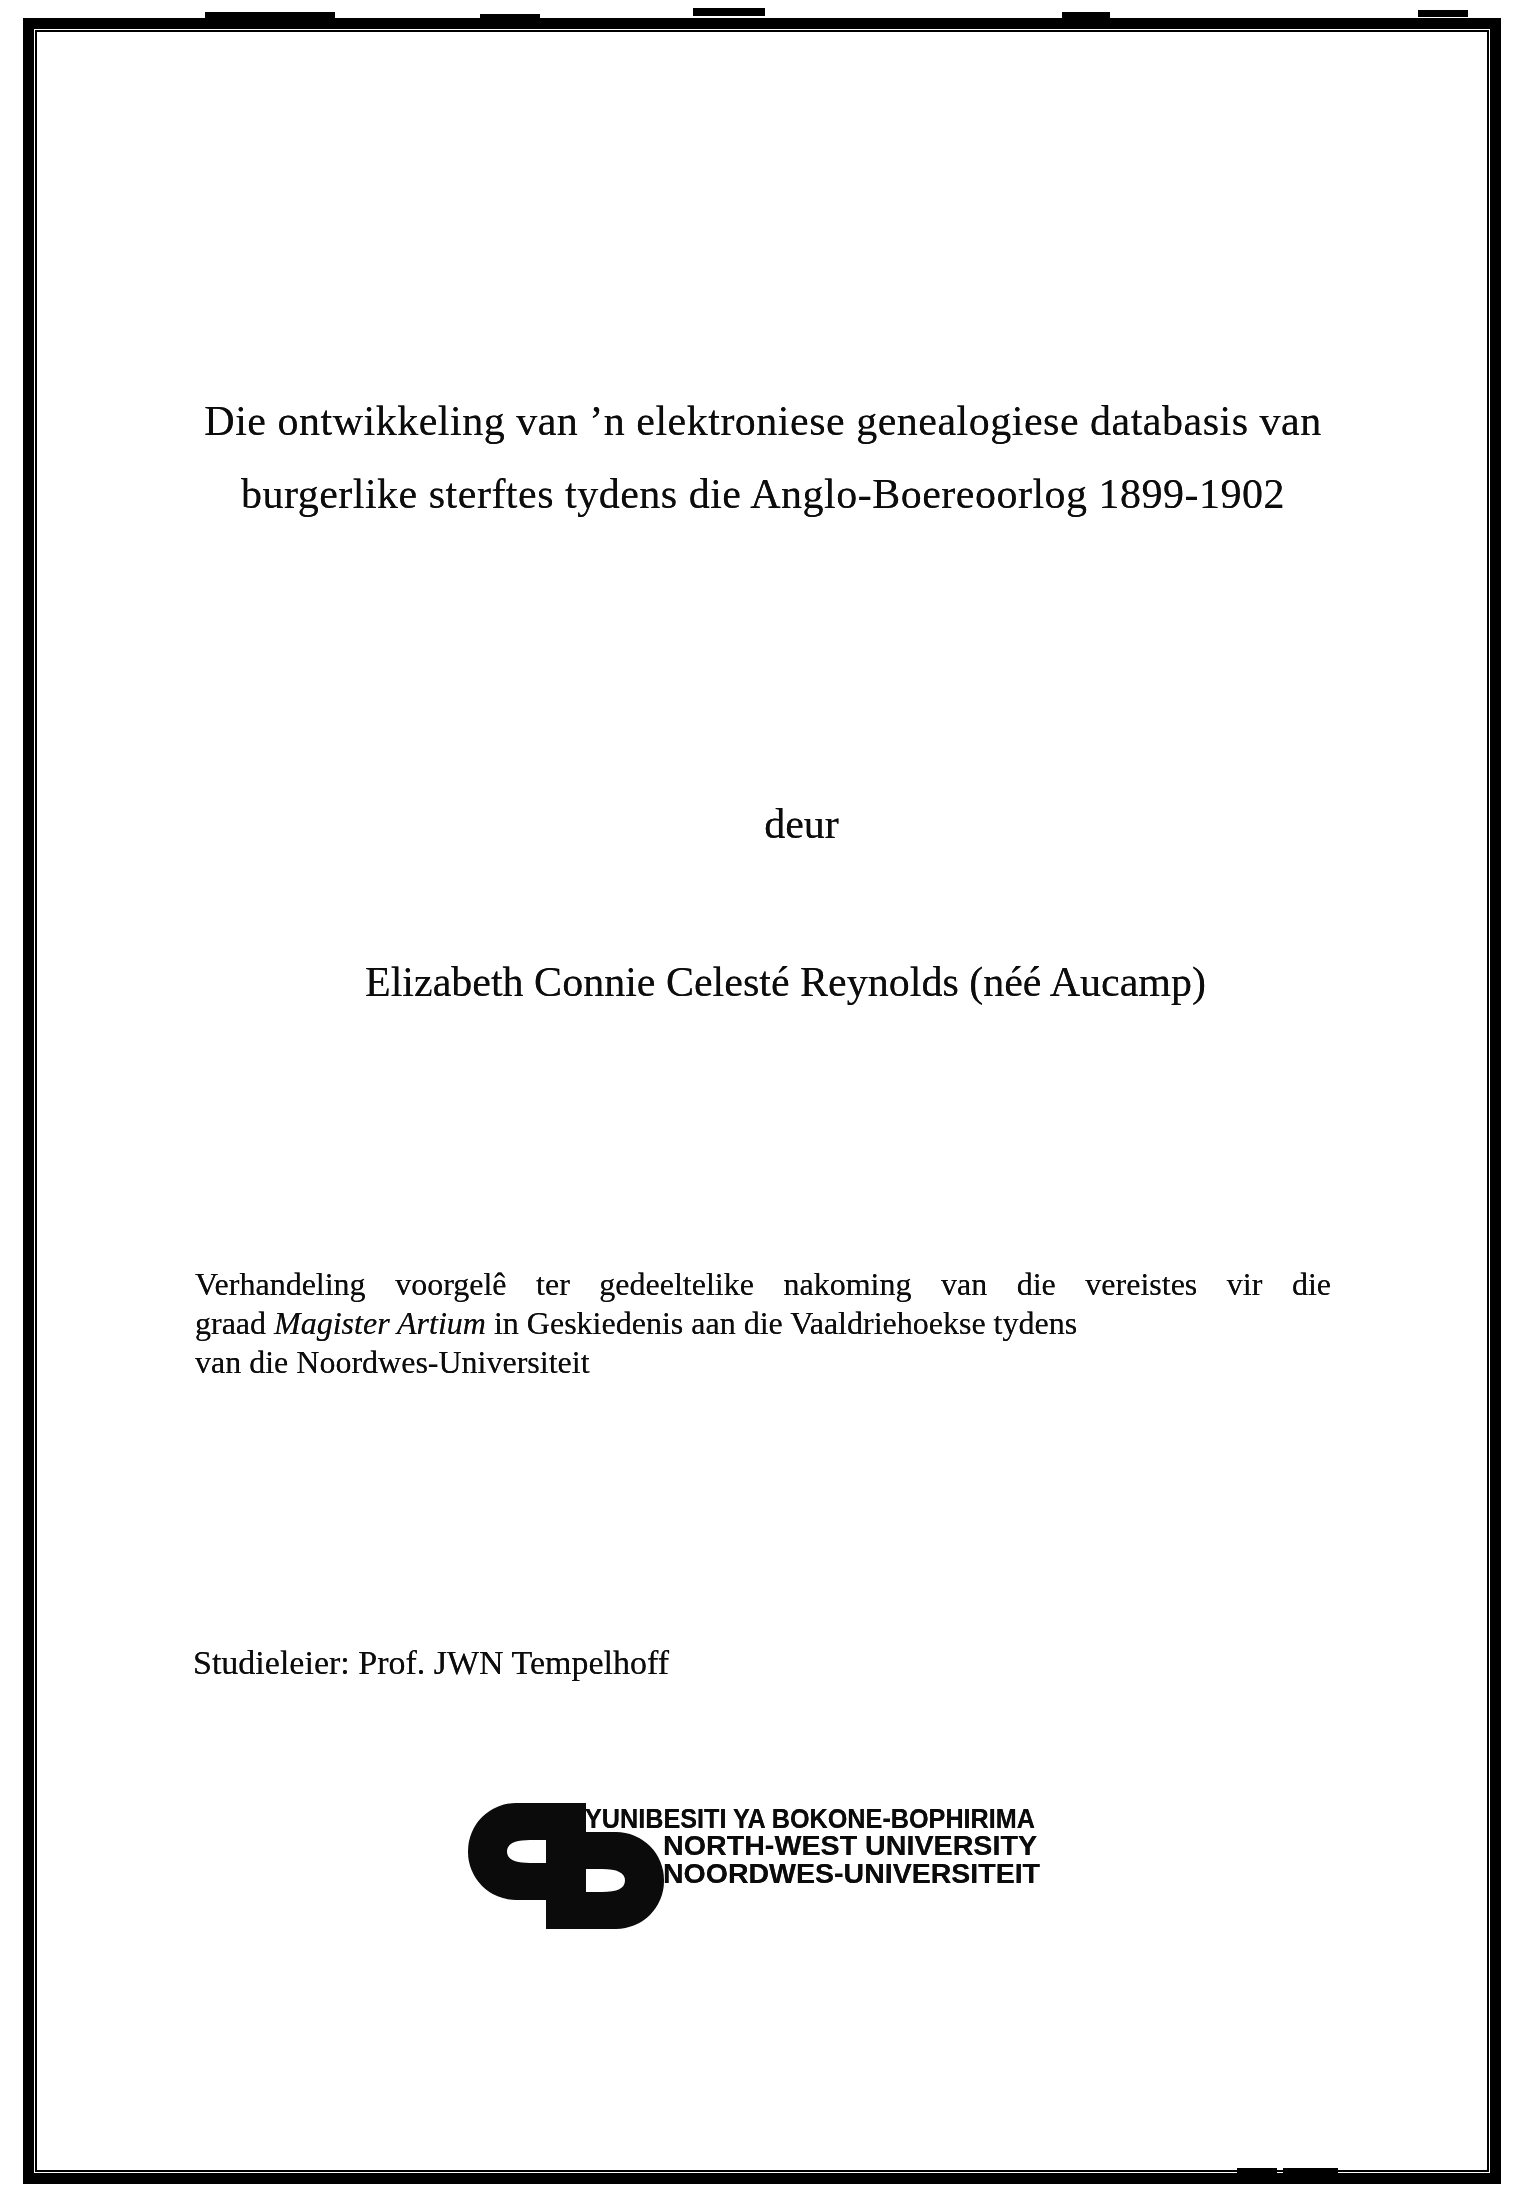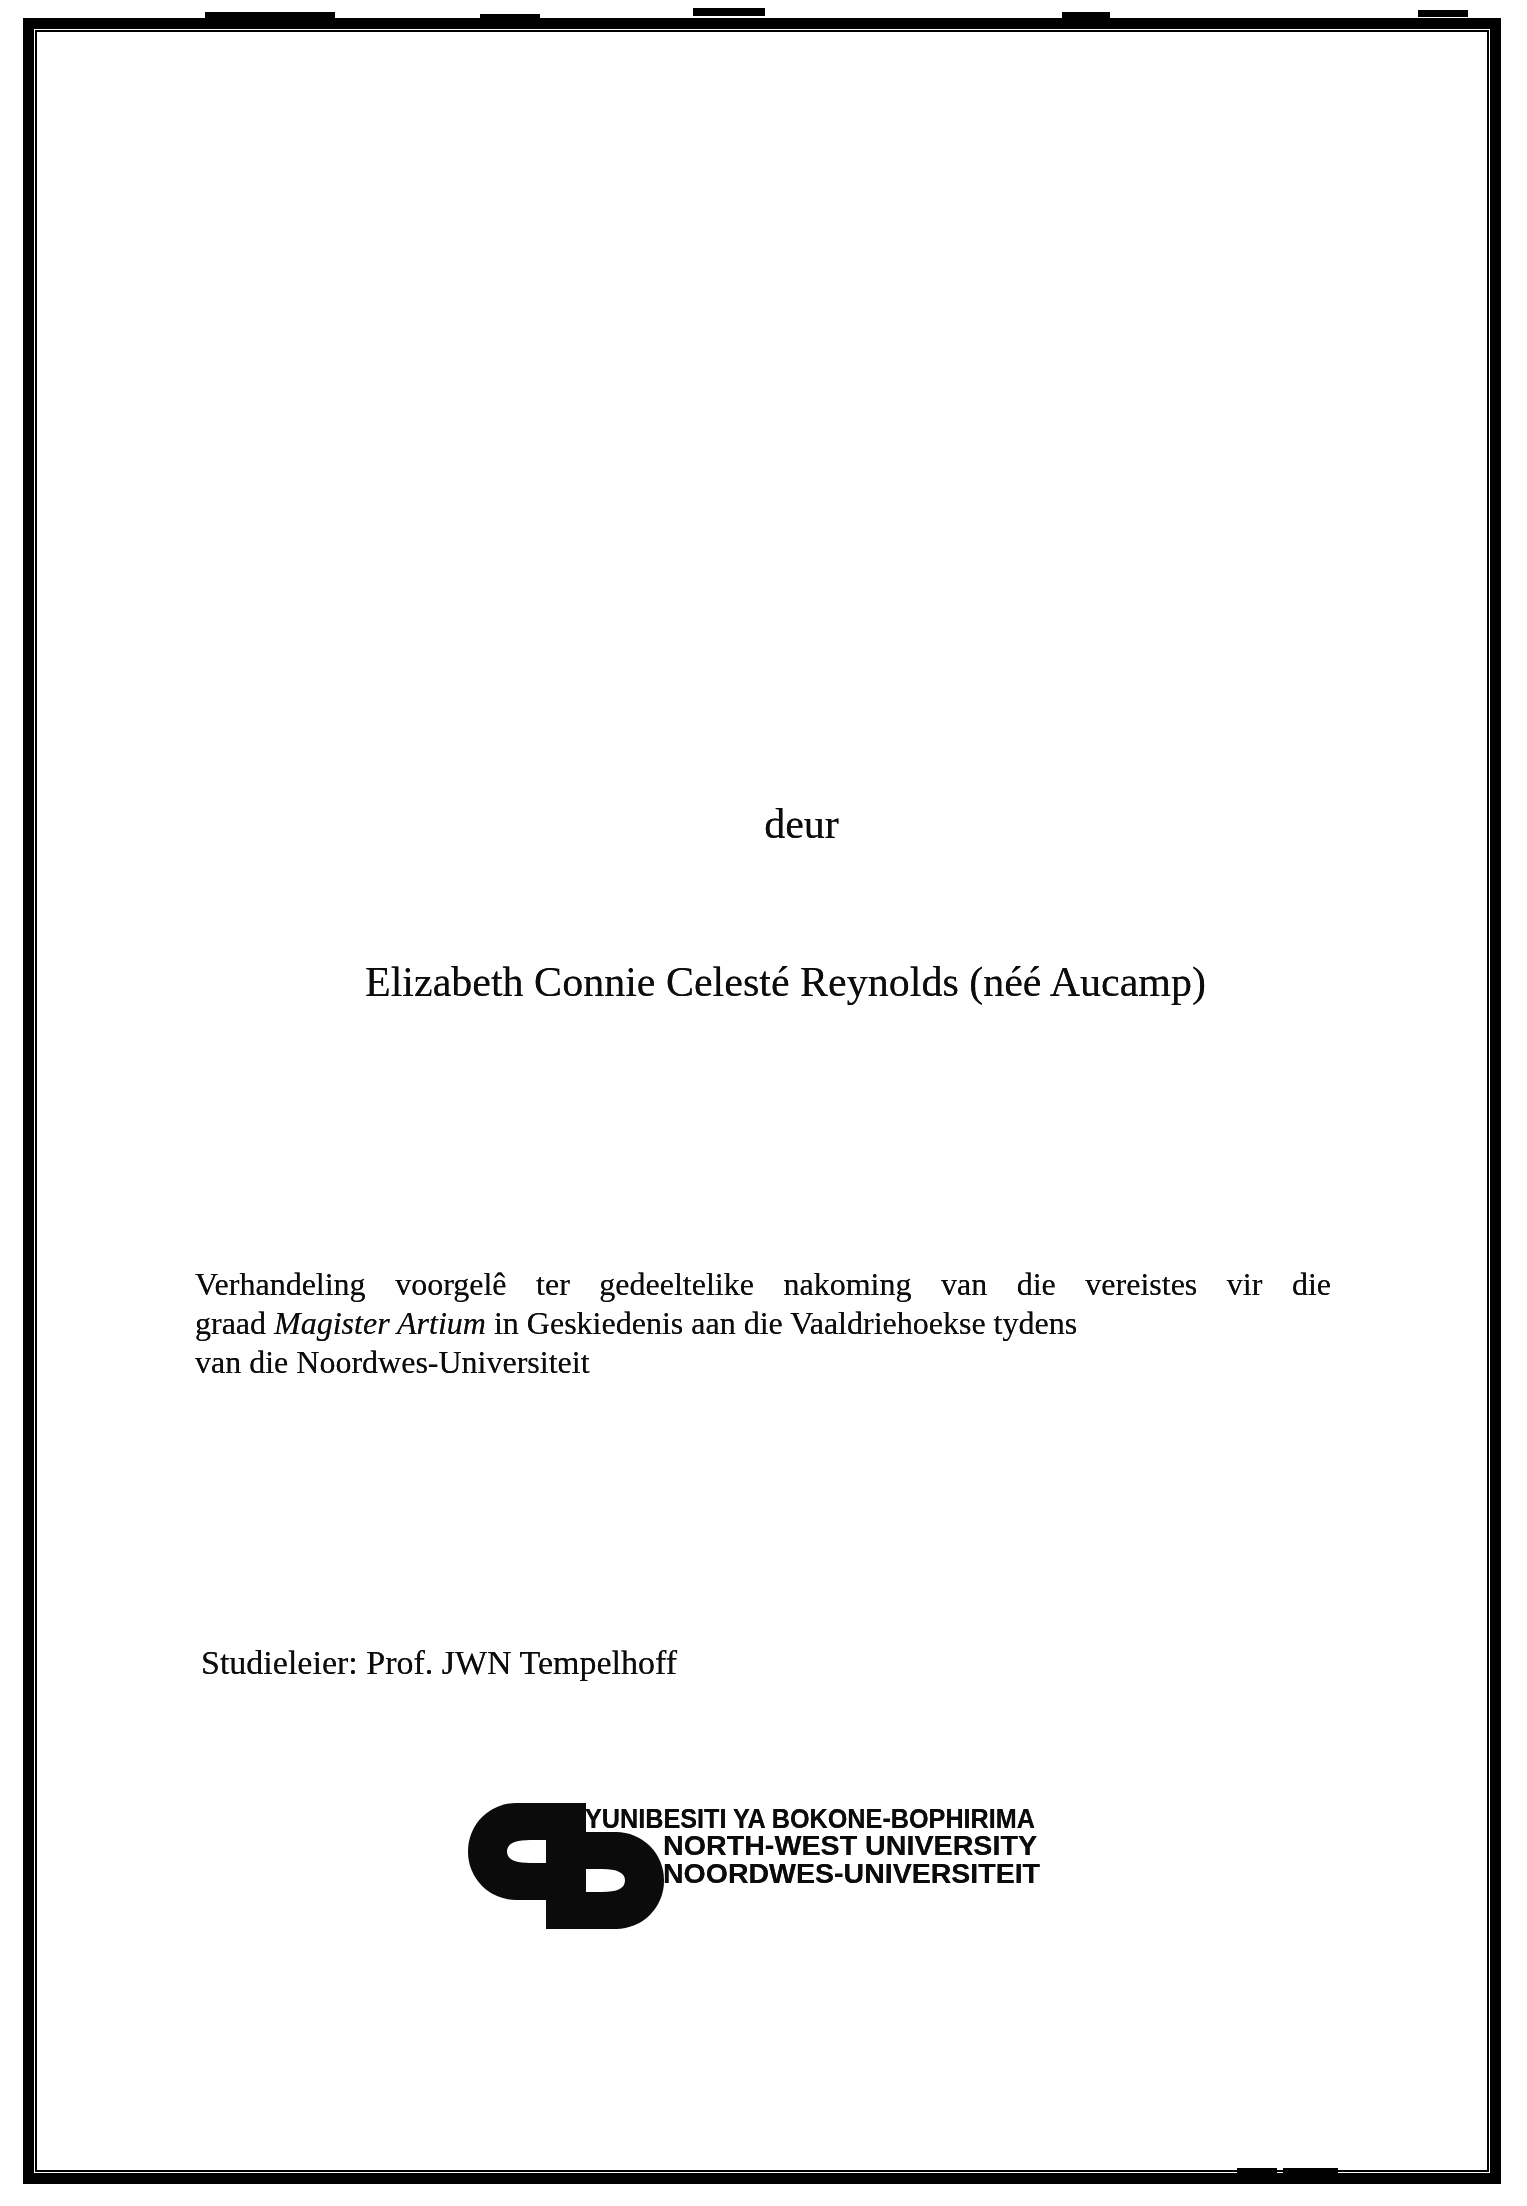--- a/index.html
+++ b/index.html
@@ -57,21 +57,21 @@
     line-height: 39px;
     text-align: left;
   }
   .statement .justified {
     text-align: justify;
     text-align-last: justify;
   }
   .statement em { font-style: italic; }
   .supervisor-block {
     position: absolute;
-    left: 201px; top: 1640px;
+    left: 193px; top: 1640px;
     font-size: 34px;
     line-height: 45px;
     text-align: left;
   }
   .logo-svg {
     position: absolute;
     left: 468px; top: 1800px;
   }
   .logo-svg text {
     font-family: "Liberation Sans", sans-serif;
@@ -91,20 +91,24 @@
   <div class="noise" style="left:693px; top:8px; width:72px; height:8px;"></div>
   <div class="noise" style="left:1062px; top:12px; width:48px; height:6px;"></div>
   <div class="noise" style="left:1418px; top:10px; width:50px; height:7px;"></div>
   <div class="noise" style="left:1237px; top:2168px; width:40px; height:5px;"></div>
   <div class="noise" style="left:1283px; top:2168px; width:55px; height:5px;"></div>
 
   <div class="frame-outer">
     <div class="frame-inner"></div>
   </div>
 
+  <div class="title-block">
+    <div class="title-line">Die ontwikkeling van ’n elektroniese genealogiese databasis van</div>
+    <div class="title-line">burgerlike sterftes tydens die Anglo-Boereoorlog 1899-1902</div>
+  </div>
 
   <div class="byline">deur</div>
 
   <div class="author">Elizabeth Connie Celesté Reynolds (néé Aucamp)</div>
 
   <div class="statement">
     <div class="justified">Verhandeling voorgelê ter gedeeltelike nakoming van die vereistes vir die</div>
     <div><span>graad </span><em>Magister Artium</em><span> in Geskiedenis aan die Vaaldriehoekse tydens</span></div>
     <div>van die Noordwes-Universiteit</div>
   </div>

